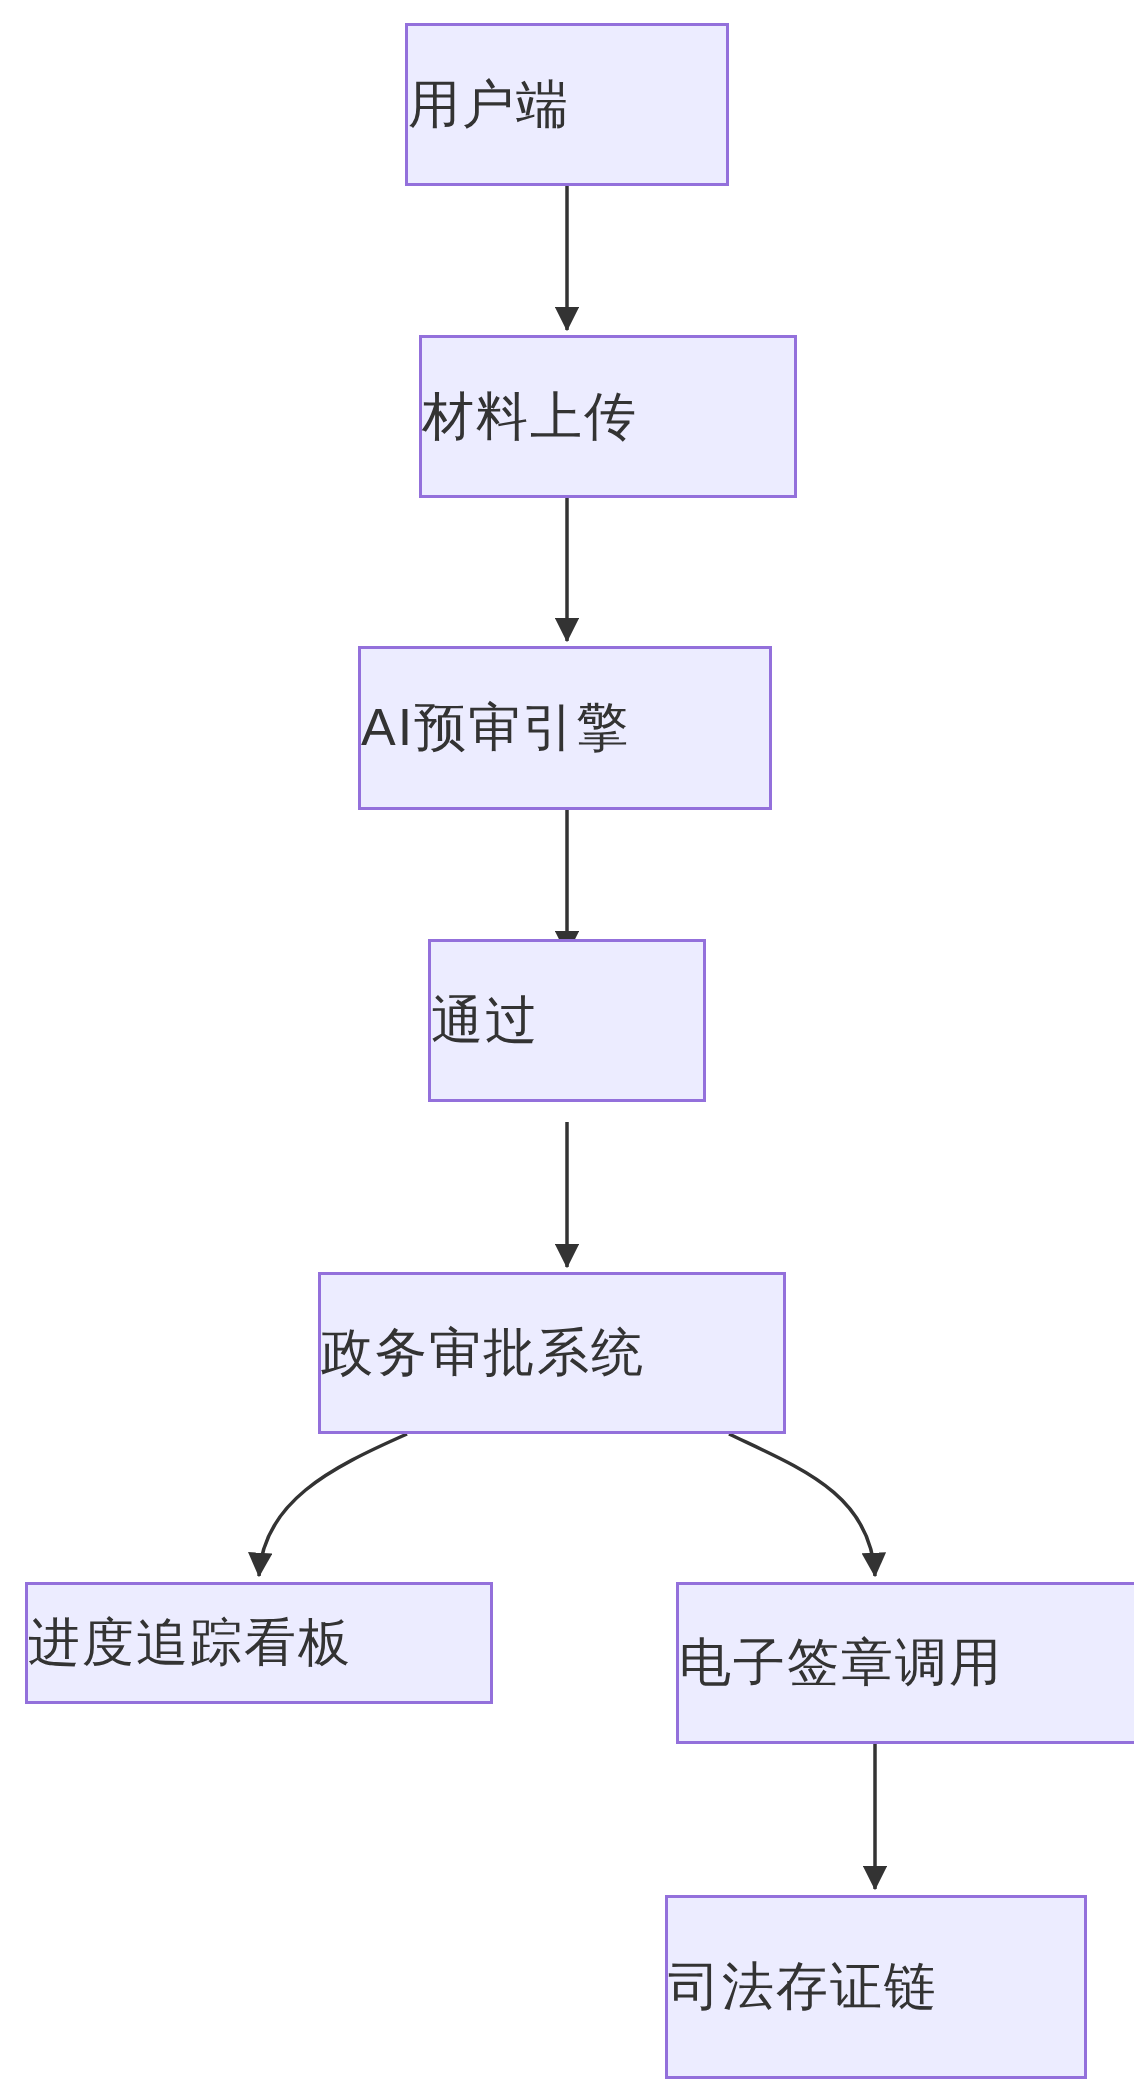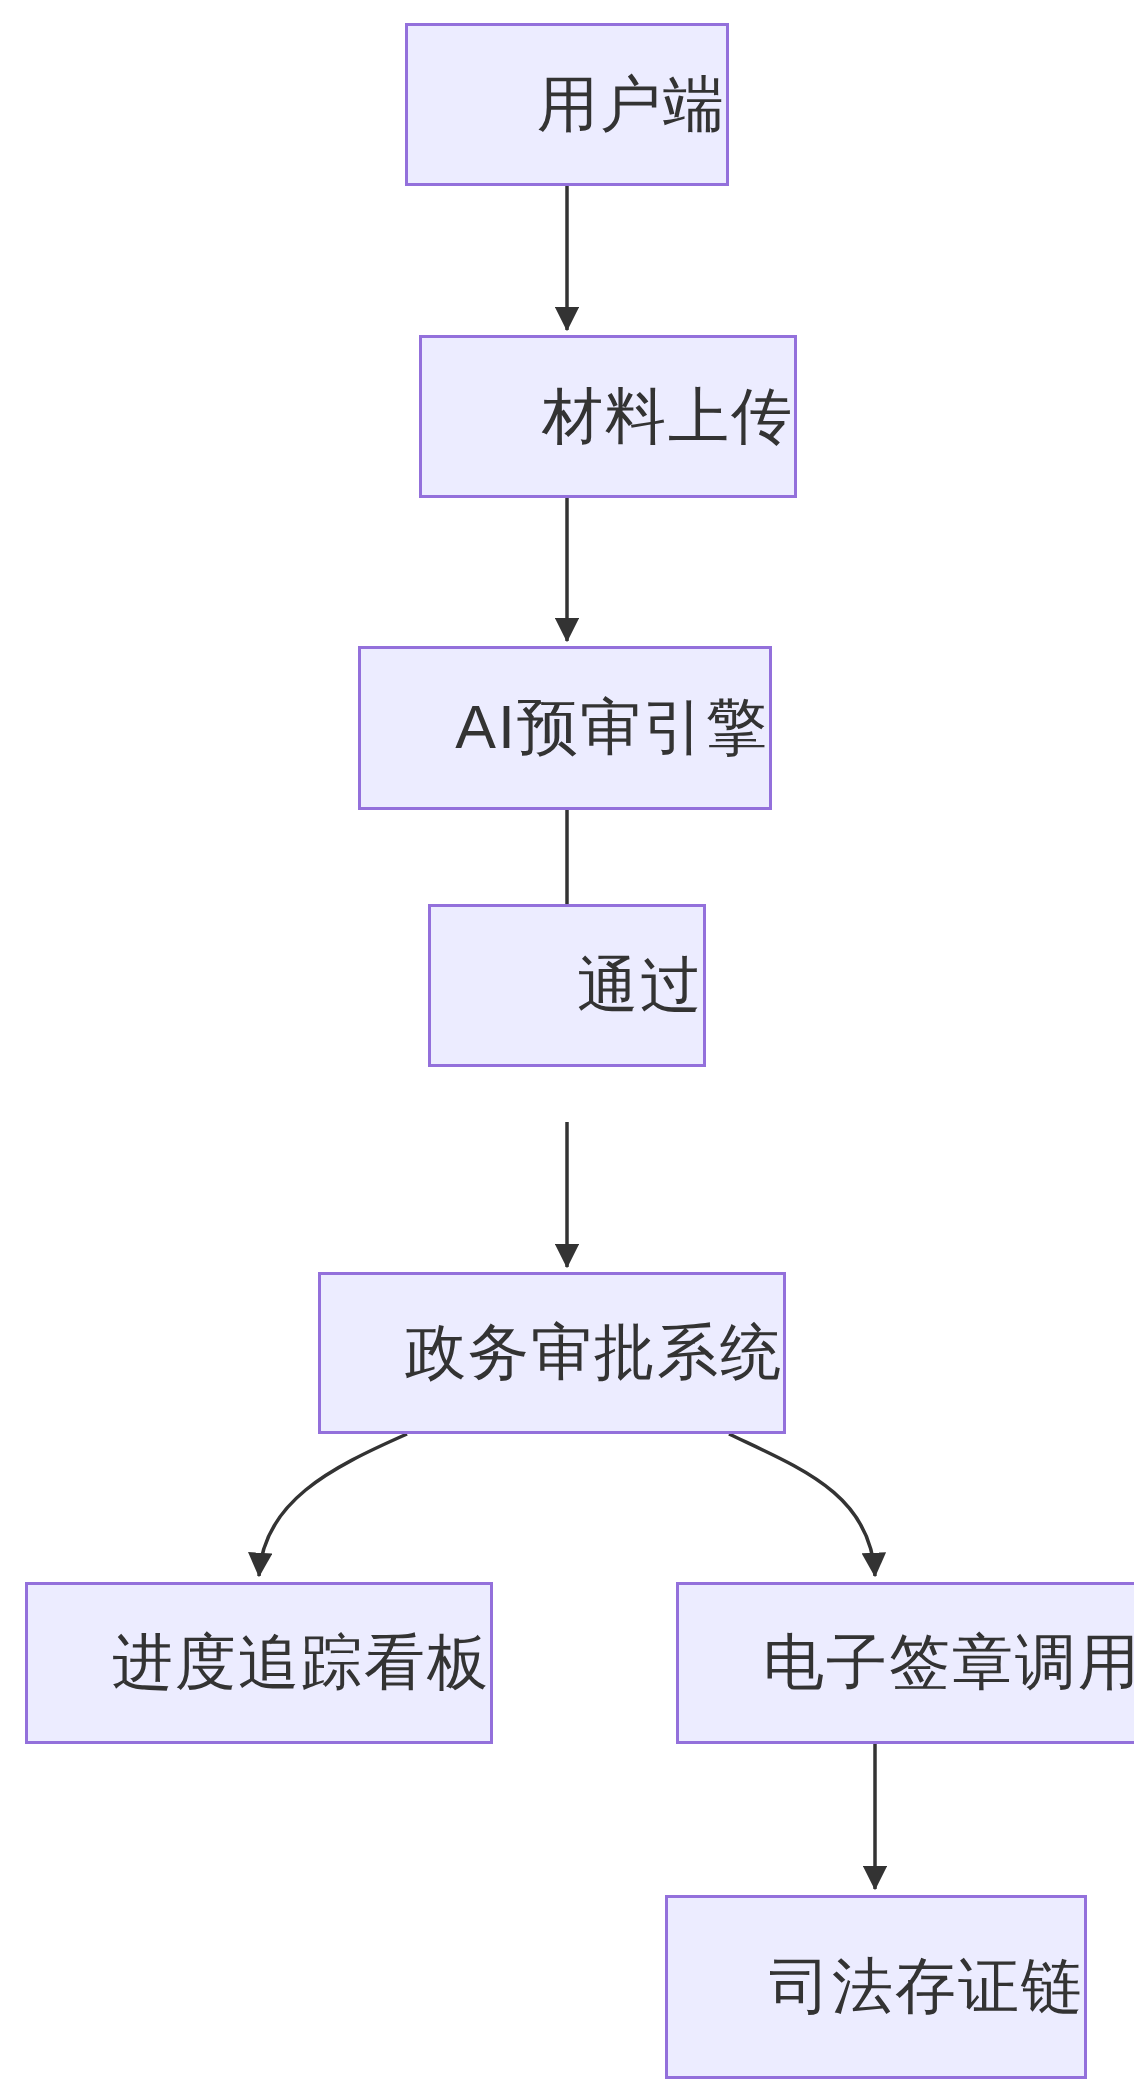--- a/index.html
+++ b/index.html
@@ -32,23 +32,23 @@
     fill: var(--edge-color, #333333);
     stroke: none;
   }
   .node {
     position: absolute;
     box-sizing: border-box;
     background: var(--node-fill, #ECECFF);
     border: 3px solid var(--node-border, #9370DB);
     display: flex;
     align-items: center;
-    justify-content: flex-end;
+    justify-content: flex-start;
     color: var(--text-color, #333333);
-    font-size: 61px;
+    font-size: 52px;
     letter-spacing: 2px;
     white-space: nowrap;
     text-align: center;
   }
 </style>
 </head>
 <body>
 
 <div class="canvas">
   <svg class="edge-layer" viewBox="0 0 1134 2082" xmlns="http://www.w3.org/2000/svg">
@@ -70,27 +70,27 @@
   <div>
       <div class="node" style="left: 405px; top: 23px; width: 324px; height: 163px;">
         <span>用户端</span>
       </div>
       <div class="node" style="left: 378px; top: 335px; width: 378px; height: 163px; margin-left: 41px;">
         <span>材料上传</span>
       </div>
       <div class="node" style="left: 358px; top: 646px; width: 414px; height: 164px;">
         <span>AI预审引擎</span>
       </div>
-      <div class="node" style="left: 428px; top: 904px; width: 278px; height: 163px; padding-left: 22px;">
+      <div class="node" style="left: 428px; top: 939px; width: 278px; height: 163px;">
         <span>通过</span>
       </div>
       <div class="node" style="left: 318px; top: 1272px; width: 468px; height: 162px;">
         <span>政务审批系统</span>
       </div>
-      <div class="node" style="left: 25px; top: 1582px; width: 468px; height: 162px;">
+      <div class="node" style="left: 25px; top: 1582px; width: 468px; height: 122px;">
         <span>进度追踪看板</span>
       </div>
       <div class="node" style="left: 676px; top: 1582px; width: 468px; height: 162px;">
         <span>电子签章调用</span>
       </div>
       <div class="node" style="left: 665px; top: 1895px; width: 422px; height: 184px; font-family: Liberation Mono, monospace;">
         <span>司法存证链</span>
       </div>
     </div>
 </div>

